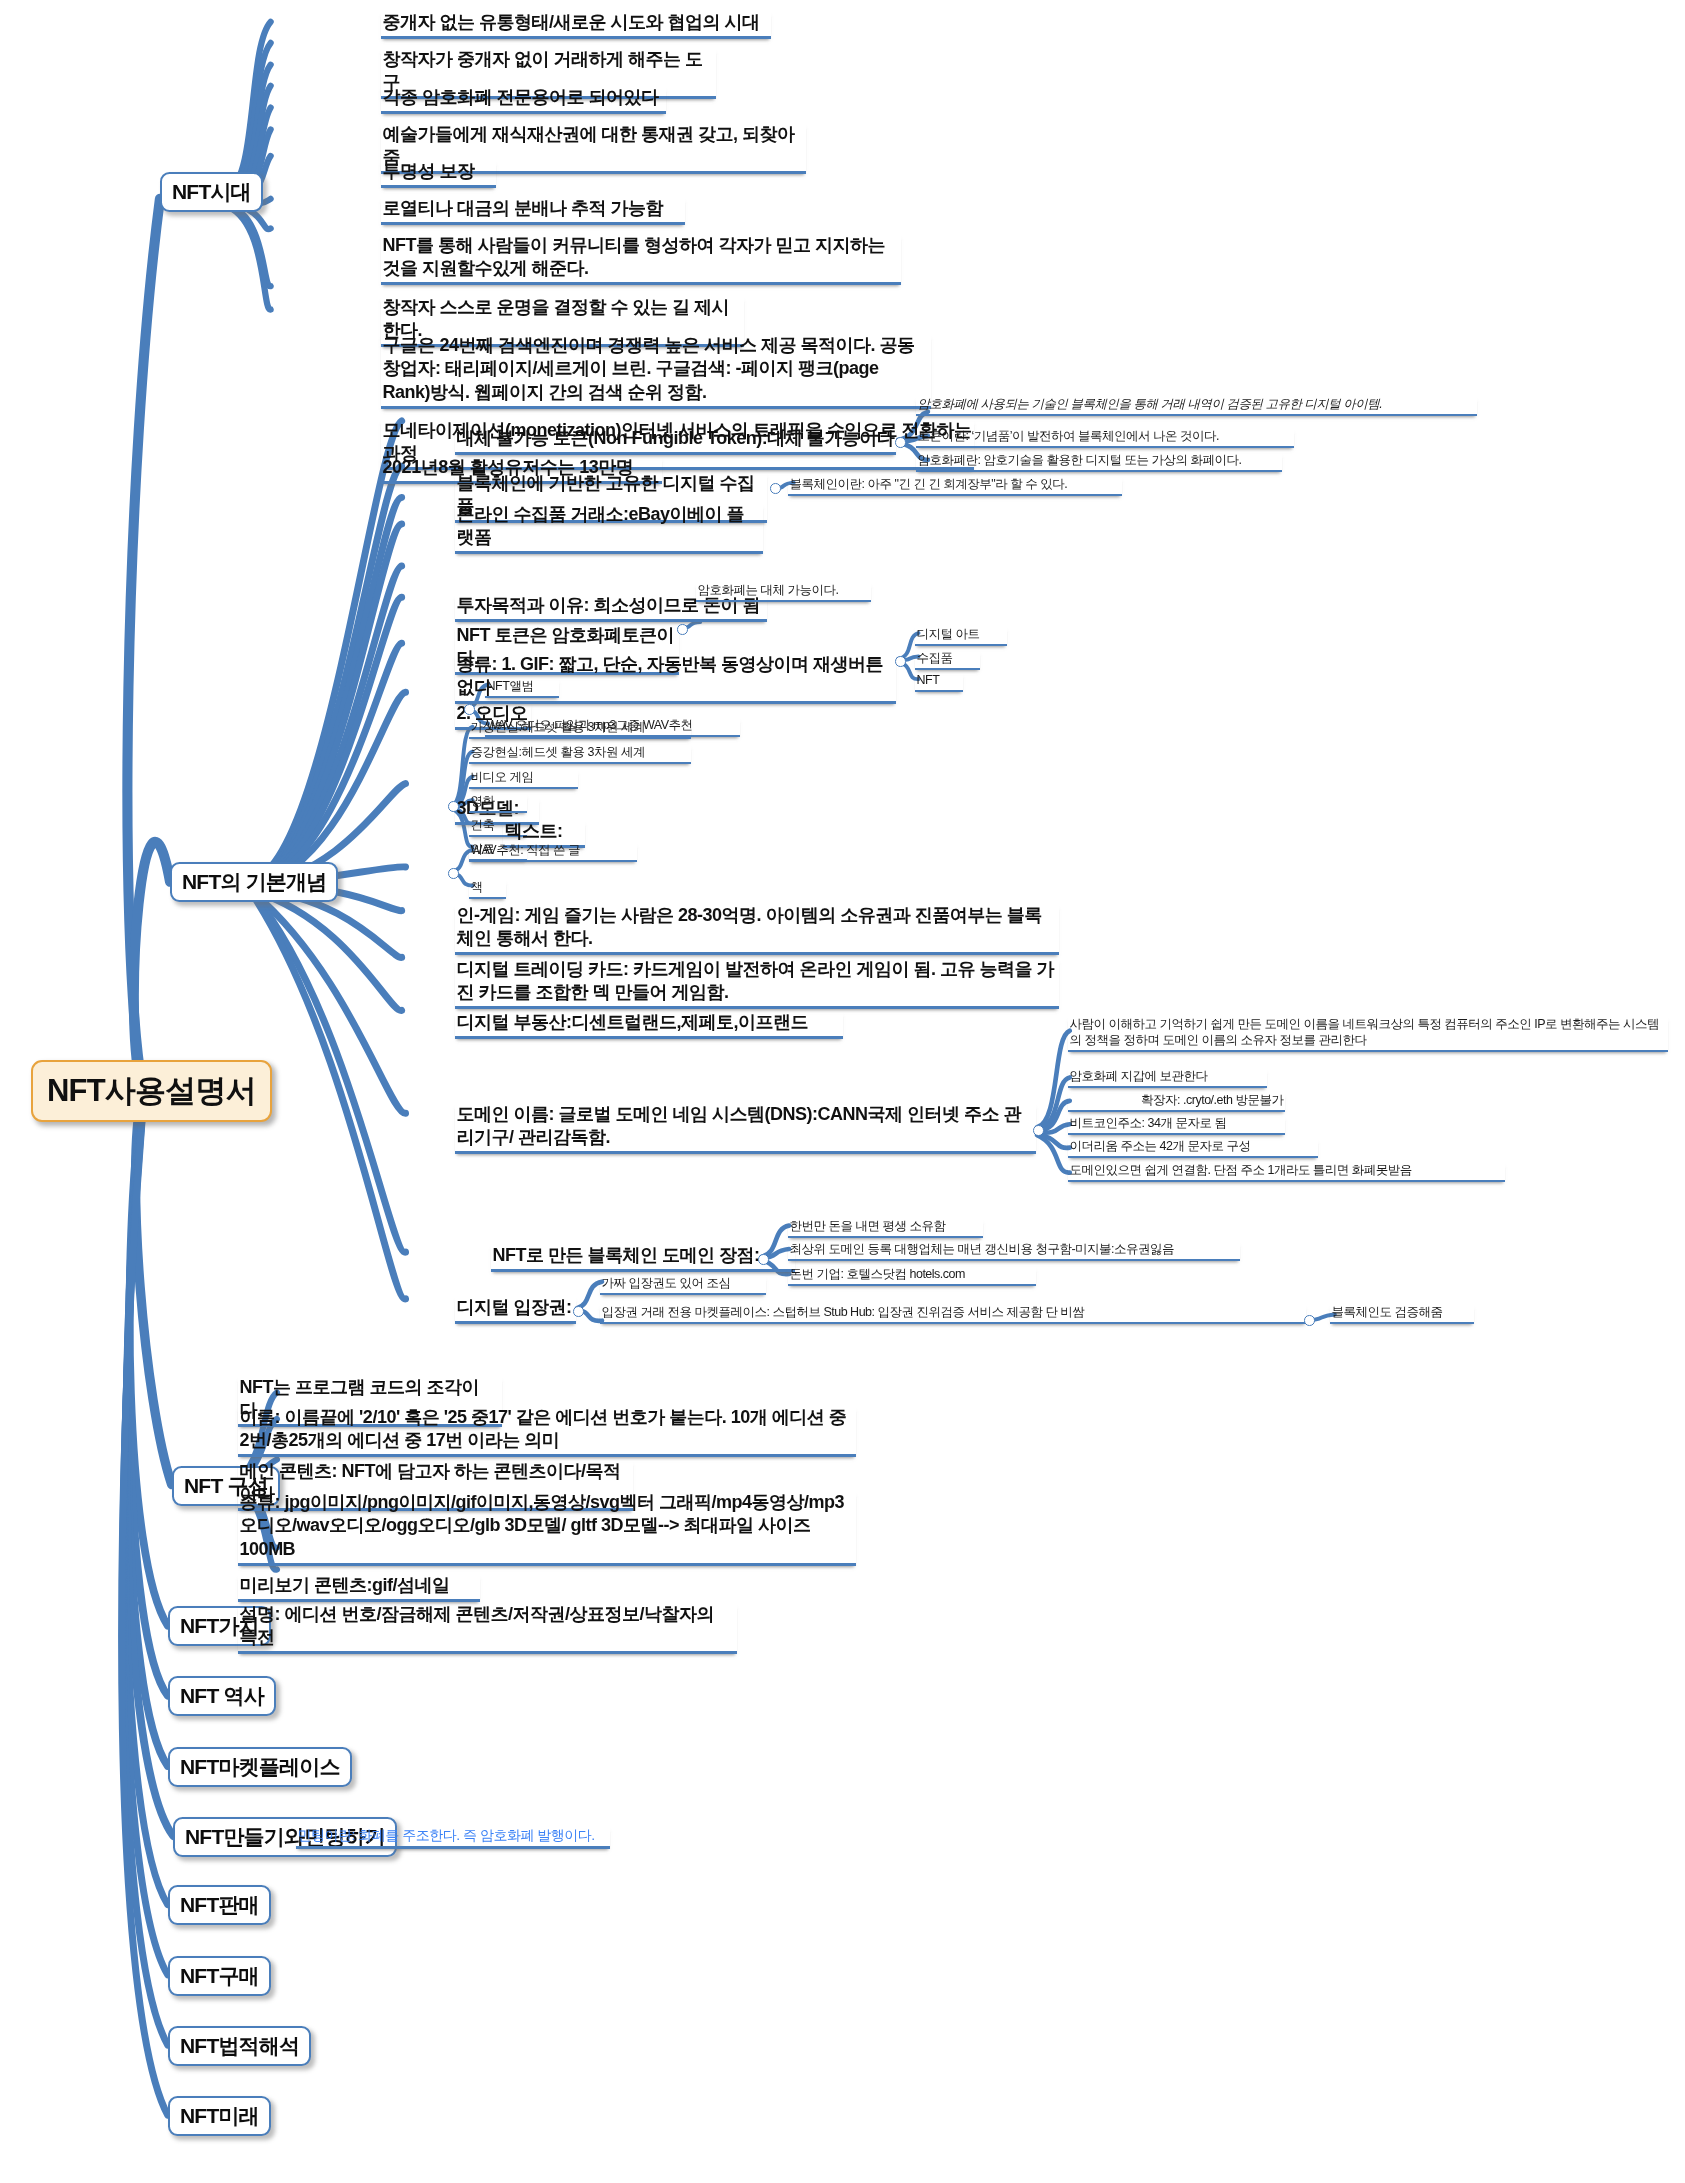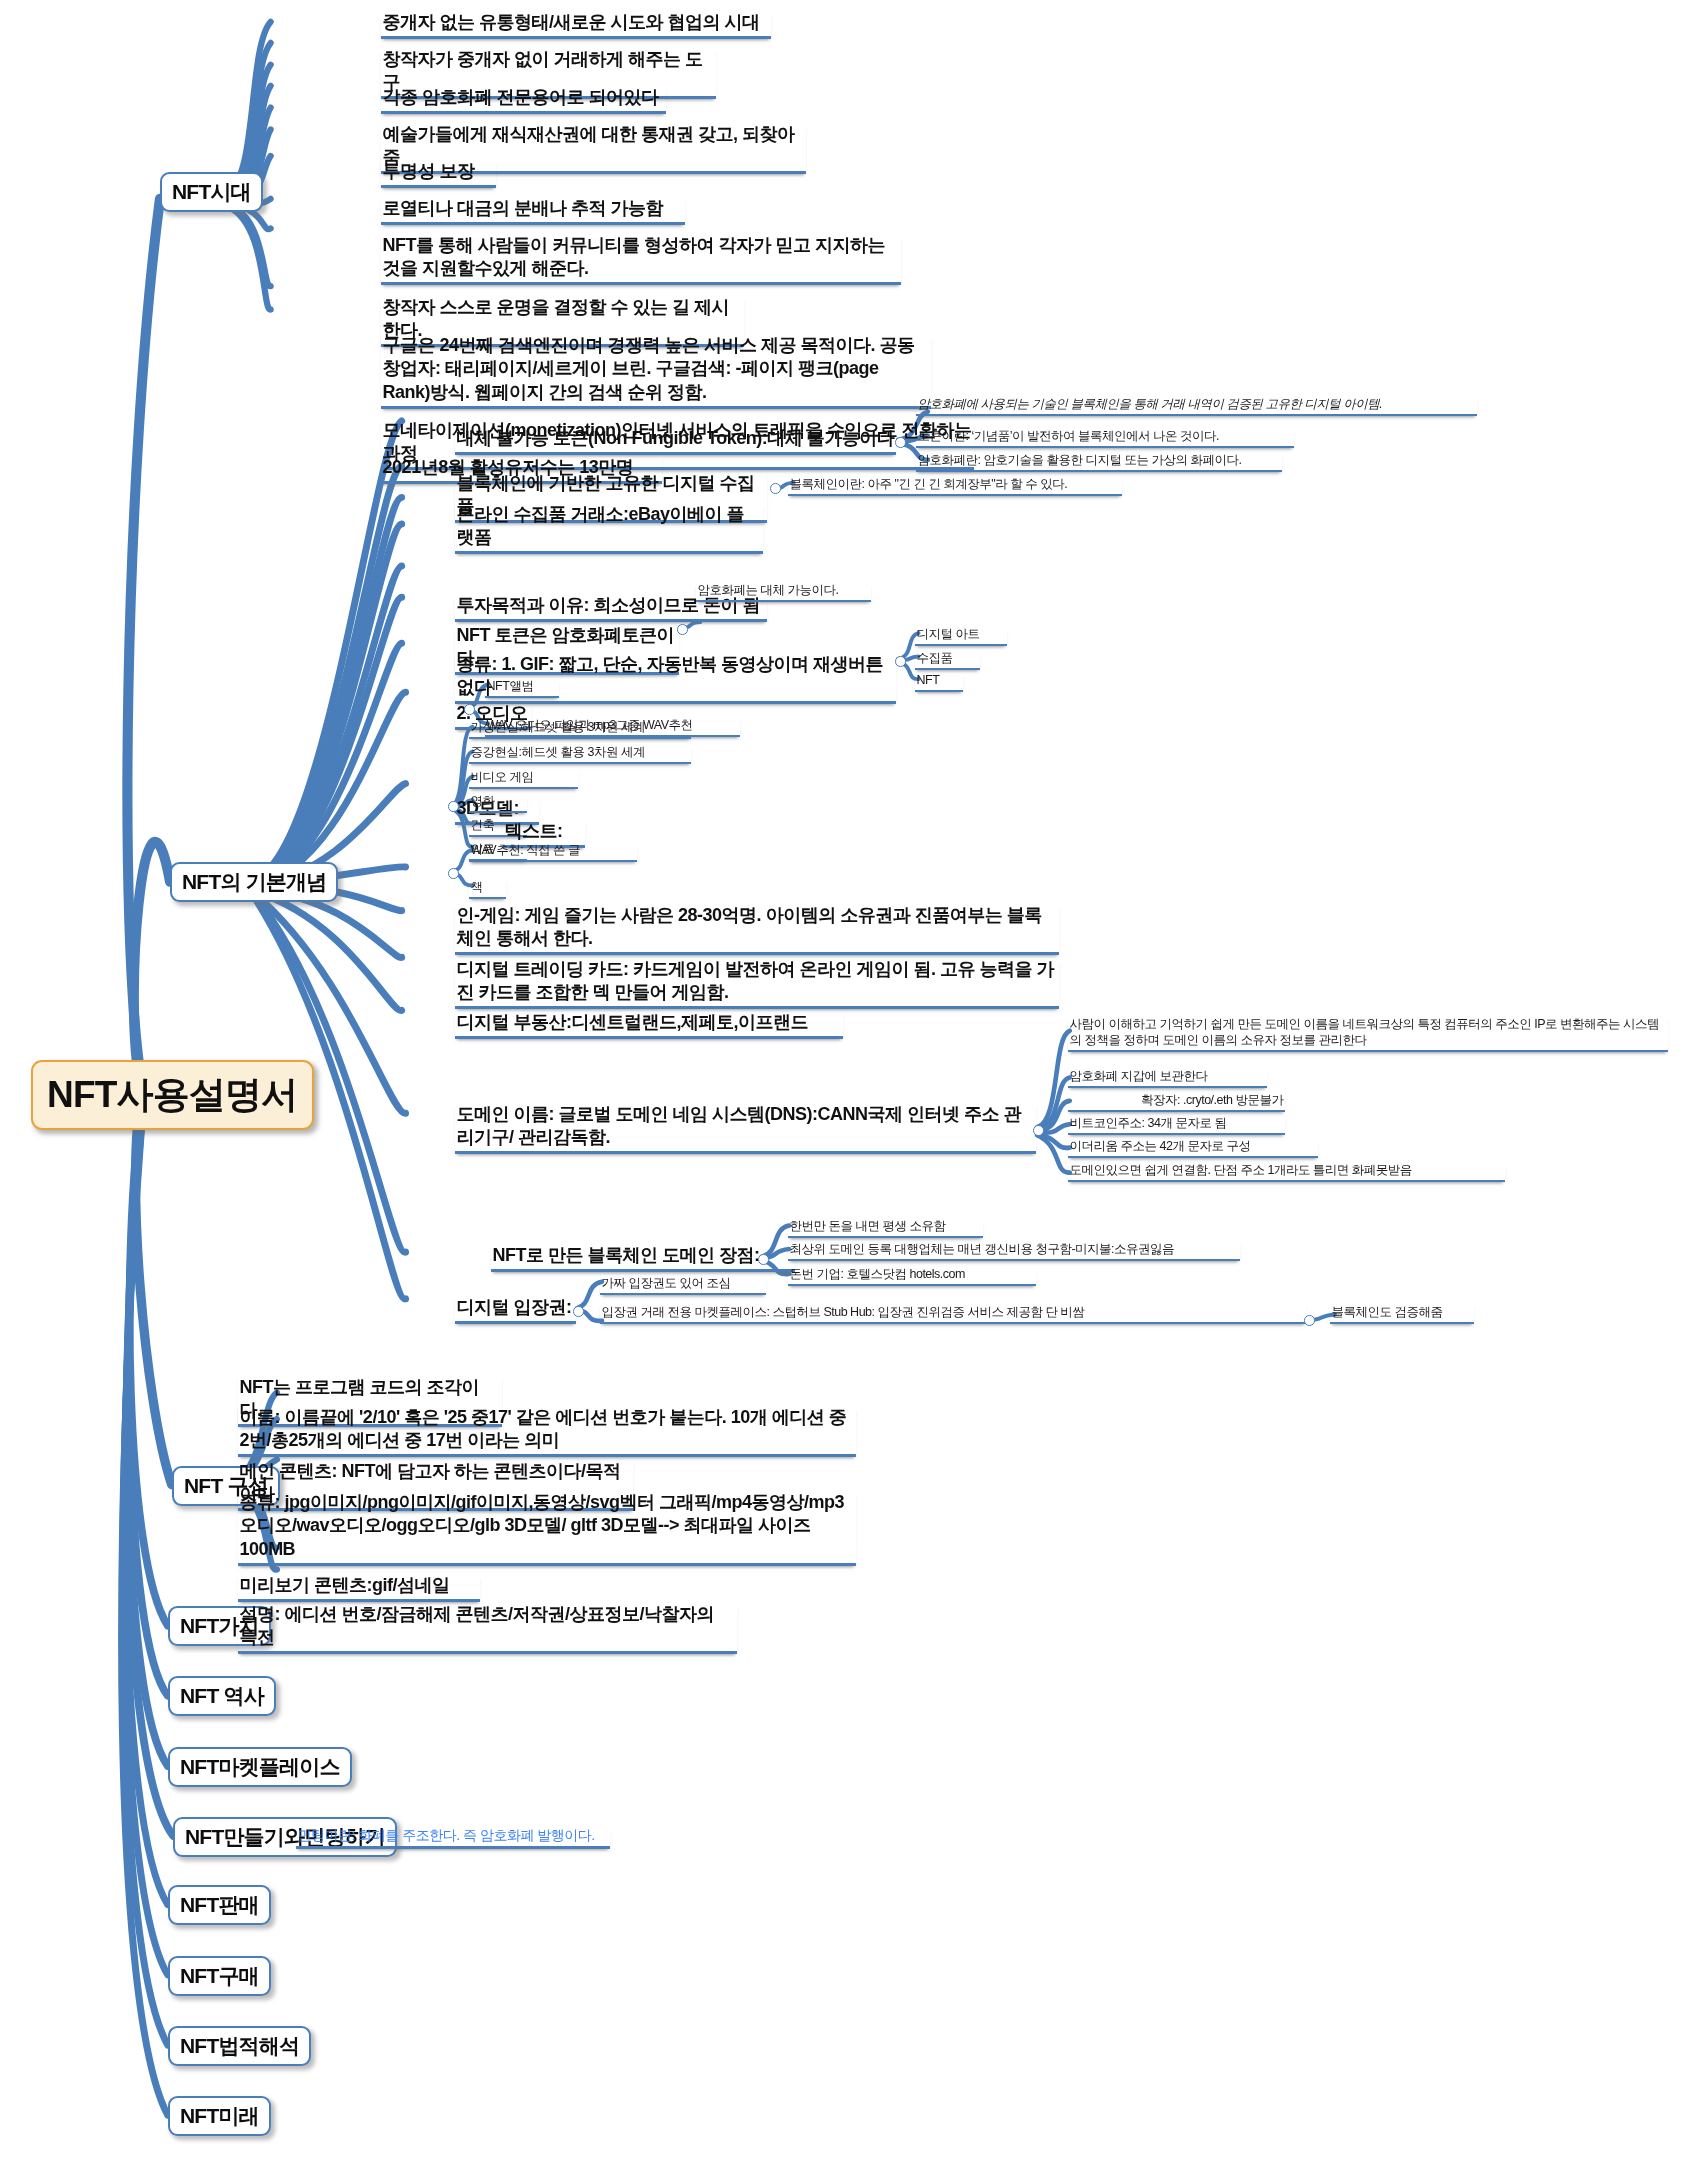--- a/index.html
+++ b/index.html
@@ -11,21 +11,21 @@
   #canvas{position:absolute;left:0;top:0;width:1685px;height:2183px;}
   svg#links{position:absolute;left:0;top:0;width:1685px;height:2183px;pointer-events:none;}
 
   
   .root{
     position:absolute;
     border:2.3px solid #E8A33D;
     background:#FCEFD8;
     border-radius:11px;
     padding:7.8px 14px;
-    font-size:37px;
+    font-size:31px;
     font-weight:bold;
     color:#101010;
     letter-spacing:-0.8px;
     white-space:nowrap;
     box-shadow:3.1px 3.1px 5.5px rgba(90,90,90,.45);
     text-align:right;
   }
 
   
   .l1{

